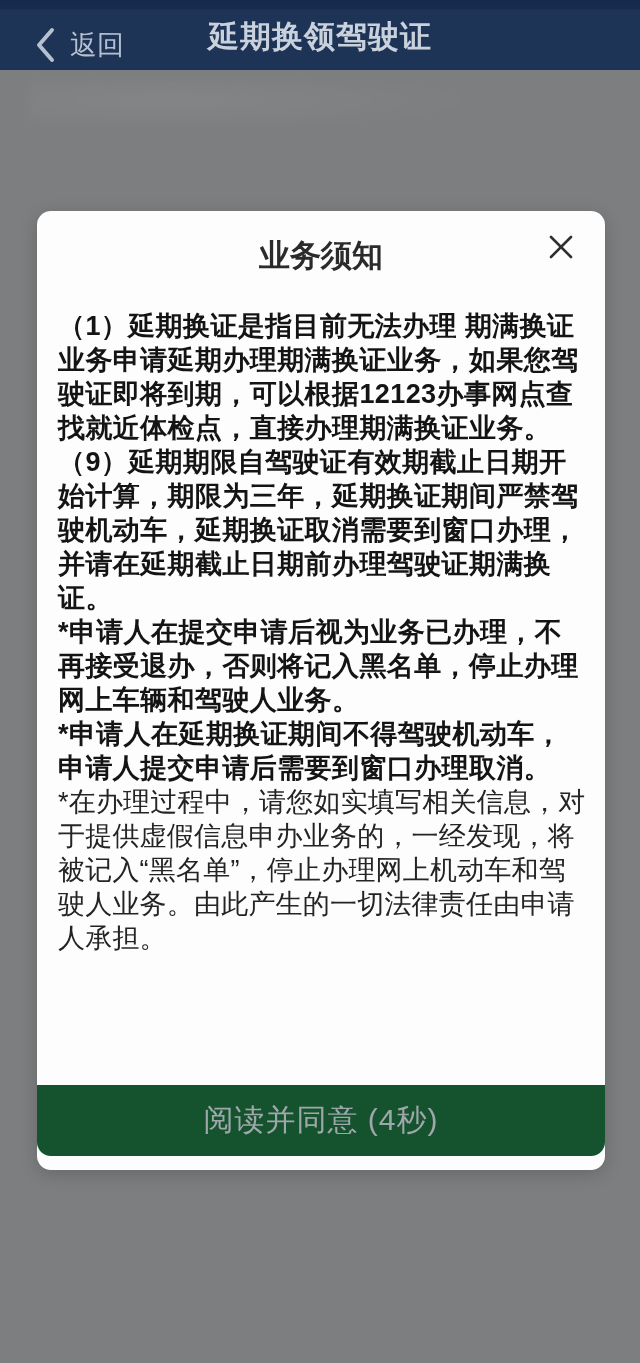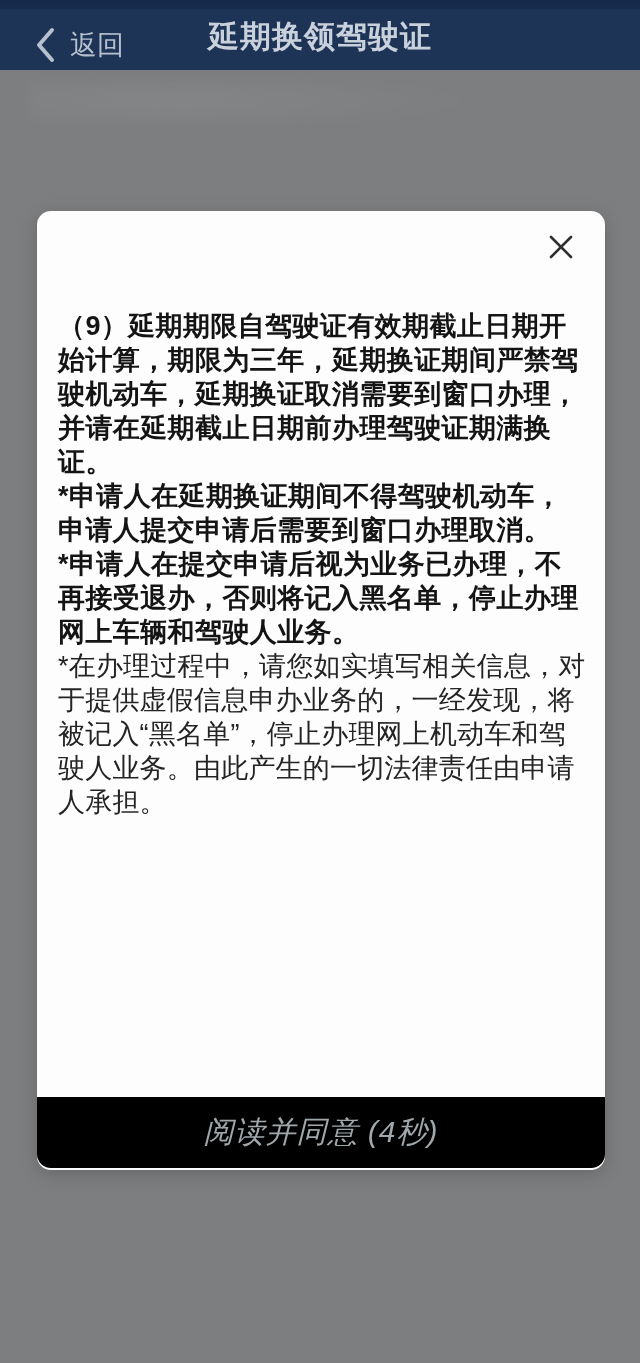--- a/index.html
+++ b/index.html
@@ -97,36 +97,35 @@
     font-size: 27px;
     line-height: 34px;
     color: #242424;
     letter-spacing: 0.2px;
   }
   .para { font-weight: 400; }
   .para.bold { font-weight: 700; color: #141414; letter-spacing: 0.4px; }
 
   .agree-btn {
     position: absolute;
-    left: 0; right: 0; bottom: 2px;
+    left: 0; right: 0; bottom: 14px;
     height: 71px;
-    background: #000000;
+    background: #14532d;
     border: none;
     border-radius: 0 0 14px 14px;
     display: flex;
     align-items: center;
     justify-content: center;
     font-family: inherit;
     font-size: 30px;
     color: #9fa7ab;
     letter-spacing: 1px;
     cursor: not-allowed;
     padding: 0;
     width: 100%;
-    font-style: italic;
   }
 </style>
 </head>
 <body>
 
 <div class="screen">
 
   <div class="navbar">
     <div class="back-btn">
       <span>
@@ -135,31 +134,33 @@
         </svg>
       </span>
       <span>返回</span>
     </div>
     <div class="nav-title">延期换领驾驶证</div>
   </div>
 
   <div class="backdrop-artifact"></div>
 
   <div class="modal">
+    <div class="modal-title">业务须知</div>
 
     <div class="close-btn">
       <svg width="28" height="28" viewBox="0 0 28 28">
         <line x1="4" y1="4" x2="24" y2="24" stroke="#2f2f2f" stroke-width="2.6" stroke-linecap="round"></line>
         <line x1="24" y1="4" x2="4" y2="24" stroke="#2f2f2f" stroke-width="2.6" stroke-linecap="round"></line>
       </svg>
     </div>
 
     <div class="modal-body" id="paragraphs">
+        <div class="para bold">（1）延期换证是指目前无法办理 期满换证 业务申请延期办理期满换证业务，如果您驾驶证即将到期，可以根据12123办事网点查找就近体检点，直接办理期满换证业务。</div>
         <div class="para bold">（9）延期期限自驾驶证有效期截止日期开始计算，期限为三年，延期换证期间严禁驾驶机动车，延期换证取消需要到窗口办理，并请在延期截止日期前办理驾驶证期满换证。</div>
+        <div class="para bold">*申请人在提交申请后视为业务已办理，不再接受退办，否则将记入黑名单，停止办理网上车辆和驾驶人业务。</div>
         <div class="para bold">*申请人在延期换证期间不得驾驶机动车，申请人提交申请后需要到窗口办理取消。</div>
-        <div class="para bold">*申请人在提交申请后视为业务已办理，不再接受退办，否则将记入黑名单，停止办理网上车辆和驾驶人业务。</div>
         <div class="para">*在办理过程中，请您如实填写相关信息，对于提供虚假信息申办业务的，一经发现，将被记入“黑名单”，停止办理网上机动车和驾驶人业务。由此产生的一切法律责任由申请人承担。</div>
       </div>
 
     <button class="agree-btn">阅读并同意 (4秒)</button>
   </div>
 
 </div>
 
 </body></html>

